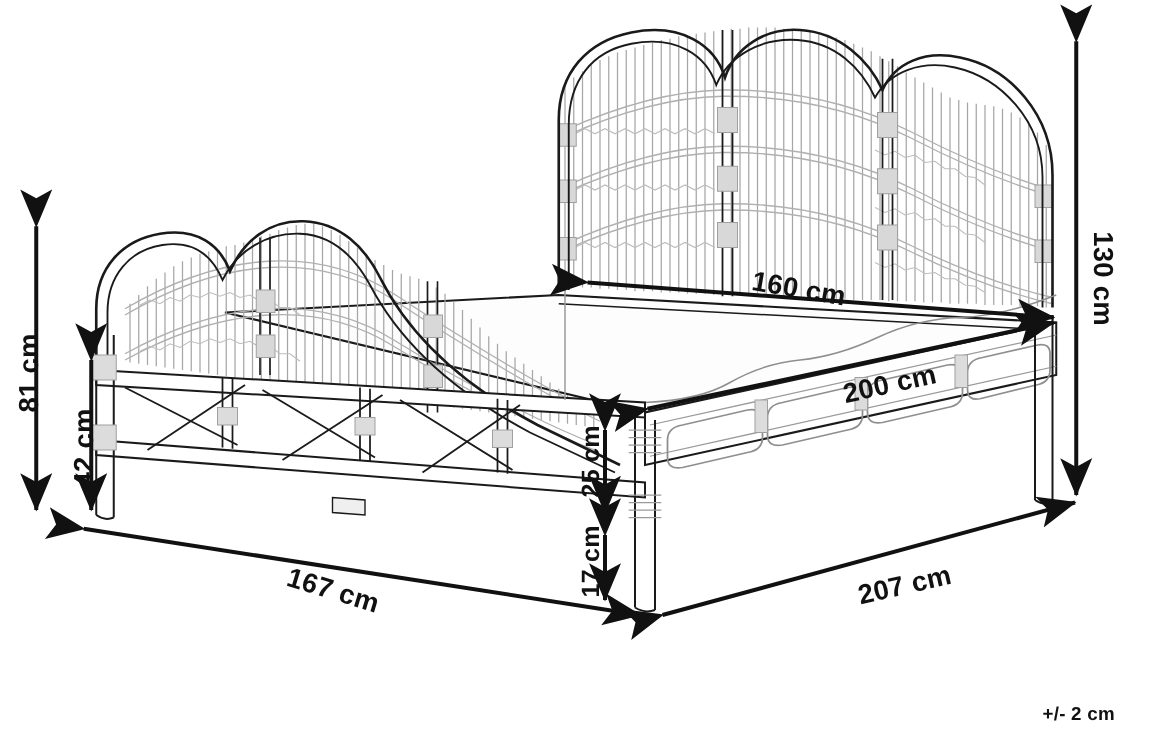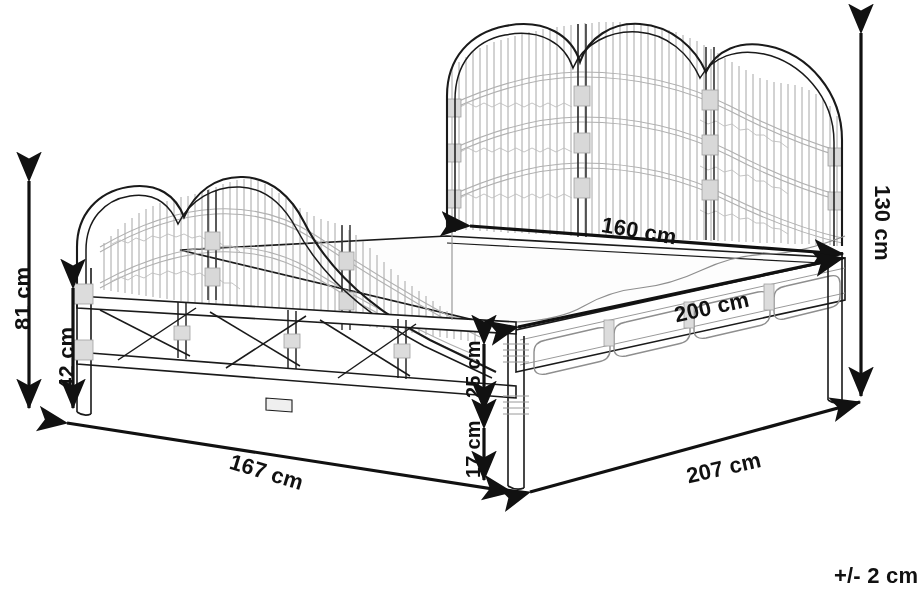--- a/index.html
+++ b/index.html
@@ -2,21 +2,21 @@
 <html><head>
 <meta charset="utf-8">
 <style>
   html,body{margin:0;padding:0;background:#ffffff;}
   body{font-family:"Liberation Sans", sans-serif;}
   #stage{position:relative;width:924px;height:601px;background:#ffffff;overflow:hidden;}
   #drawing{position:absolute;left:0;top:0;width:924px;height:601px;}
   .dimlabel{position:absolute;font-family:"Liberation Sans", sans-serif;font-weight:bold;color:#111111;white-space:nowrap;letter-spacing:0.2px;}
   .sz22{font-size:22px;}
   .sz20{font-size:20px;}
-  .sz19{font-size:22px;}
+  .sz19{font-size:15px;}
   .rot-left{transform:rotate(-90deg);transform-origin:left top;}
   .rot-right{transform:rotate(90deg);transform-origin:left top;}
   .rot-slantA{transform:rotate(9.8deg);transform-origin:left top;}
   .rot-slantB{transform:rotate(17deg);transform-origin:left top;}
   .rot-slantC{transform:rotate(-12.5deg);transform-origin:left top;}
   .rot-slantD{transform:rotate(-12.8deg);transform-origin:left top;}
 </style>
 </head>
 <body>
 

